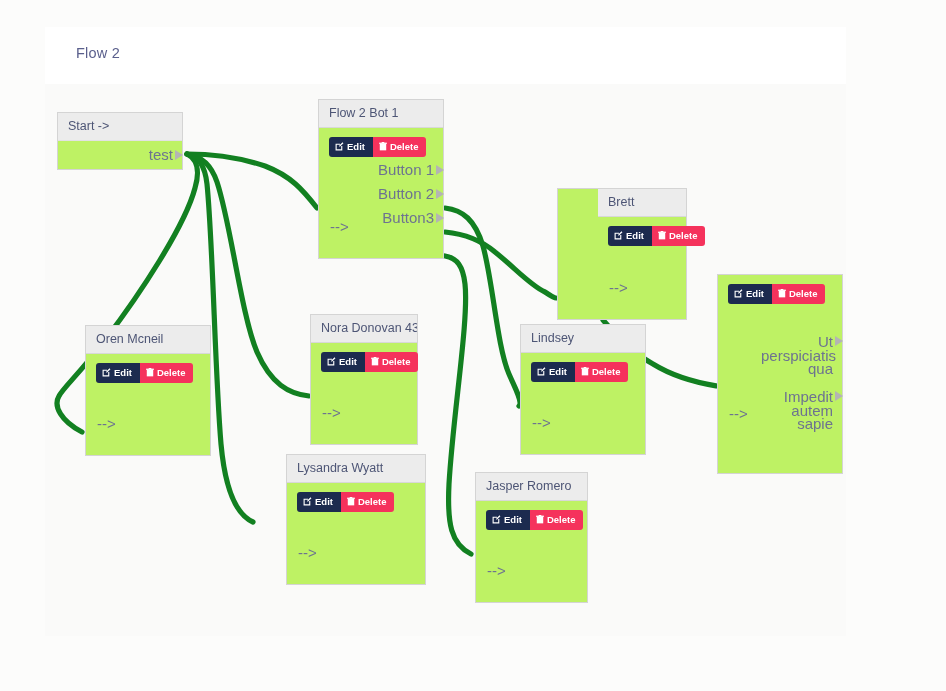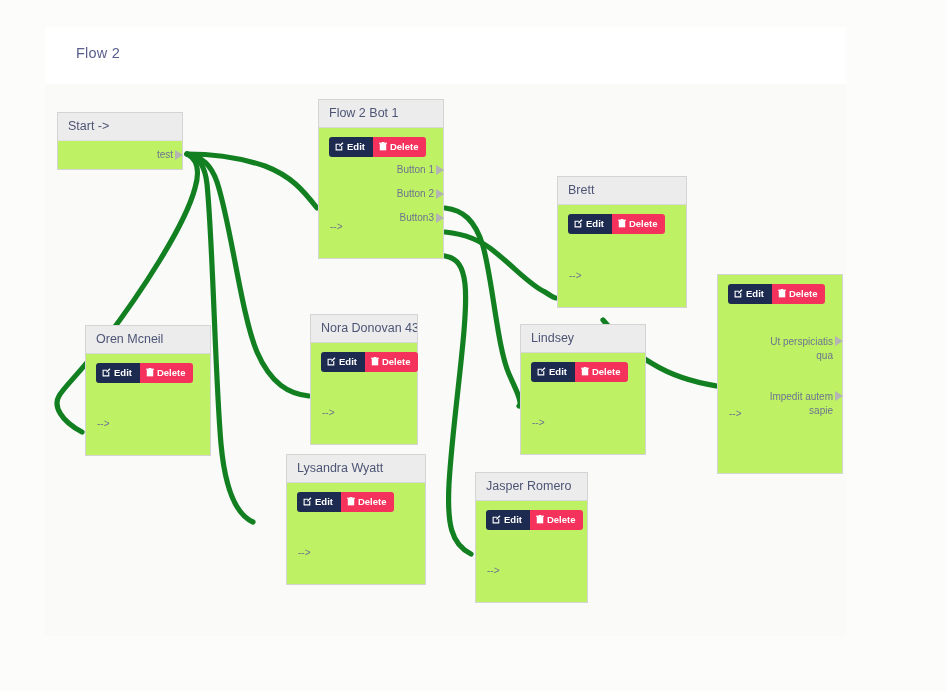--- a/index.html
+++ b/index.html
@@ -103,21 +103,21 @@
     font-weight: bold;
     white-space: nowrap;
     cursor: pointer;
   }
   .btn-edit { background: #1c2b4f; }
   .btn-delete { background: #f5325c; }
   .btn svg { display: block; }
   
   .port {
     position: absolute;
-    font-size: 10px;
+    font-size: 15px;
     color: #6d7390;
     white-space: nowrap;
     line-height: 12px;
   }
   .port-in { left: 11px; }
   .port-out { right: 9px; text-align: right; }
   .port-marker {
     position: absolute;
     width: 0;
     height: 0;
@@ -180,21 +180,21 @@
                 </span>
                 <span>Delete</span>
               </div>
             </div>
             <div class="port port-in" style="top: 93px;">--&gt;</div>
             <div class="port port-out" style="top: 36px; margin-left: 28px;"><span>Button 1</span><span class="port-marker pm-out" style="top: 1px;"></span></div>
             <div class="port port-out" style="top: 60px;"><span>Button 2</span><span class="port-marker pm-out" style="top: 1px;"></span></div>
             <div class="port port-out" style="top: 84px;"><span>Button3</span><span class="port-marker pm-out" style="top: 1px;"></span></div>
           </div>
         </div>
-        <div class="node" style="left: 512px; top: 92px; width: 130px; height: 132px;">
+        <div class="node" style="left: 512px; top: 104px; width: 130px; height: 132px; padding-left: 40px;">
           <div class="node-header">Brett</div>
           <div class="node-body">
             <div class="btn-row">
               <div class="btn btn-edit" style="background: rgb(28, 43, 79);">
                 <span>
                   <svg width="9" height="9" viewBox="0 0 16 16">
                     <path d="M1 3h8v2H3v8h8V7h2v8H1z" fill="#fff"></path>
                     <path d="M9.5 7.5 15 2l-1.6-1.6L8 5.9 7.4 8.6z" fill="#fff"></path>
                   </svg>
                 </span>

